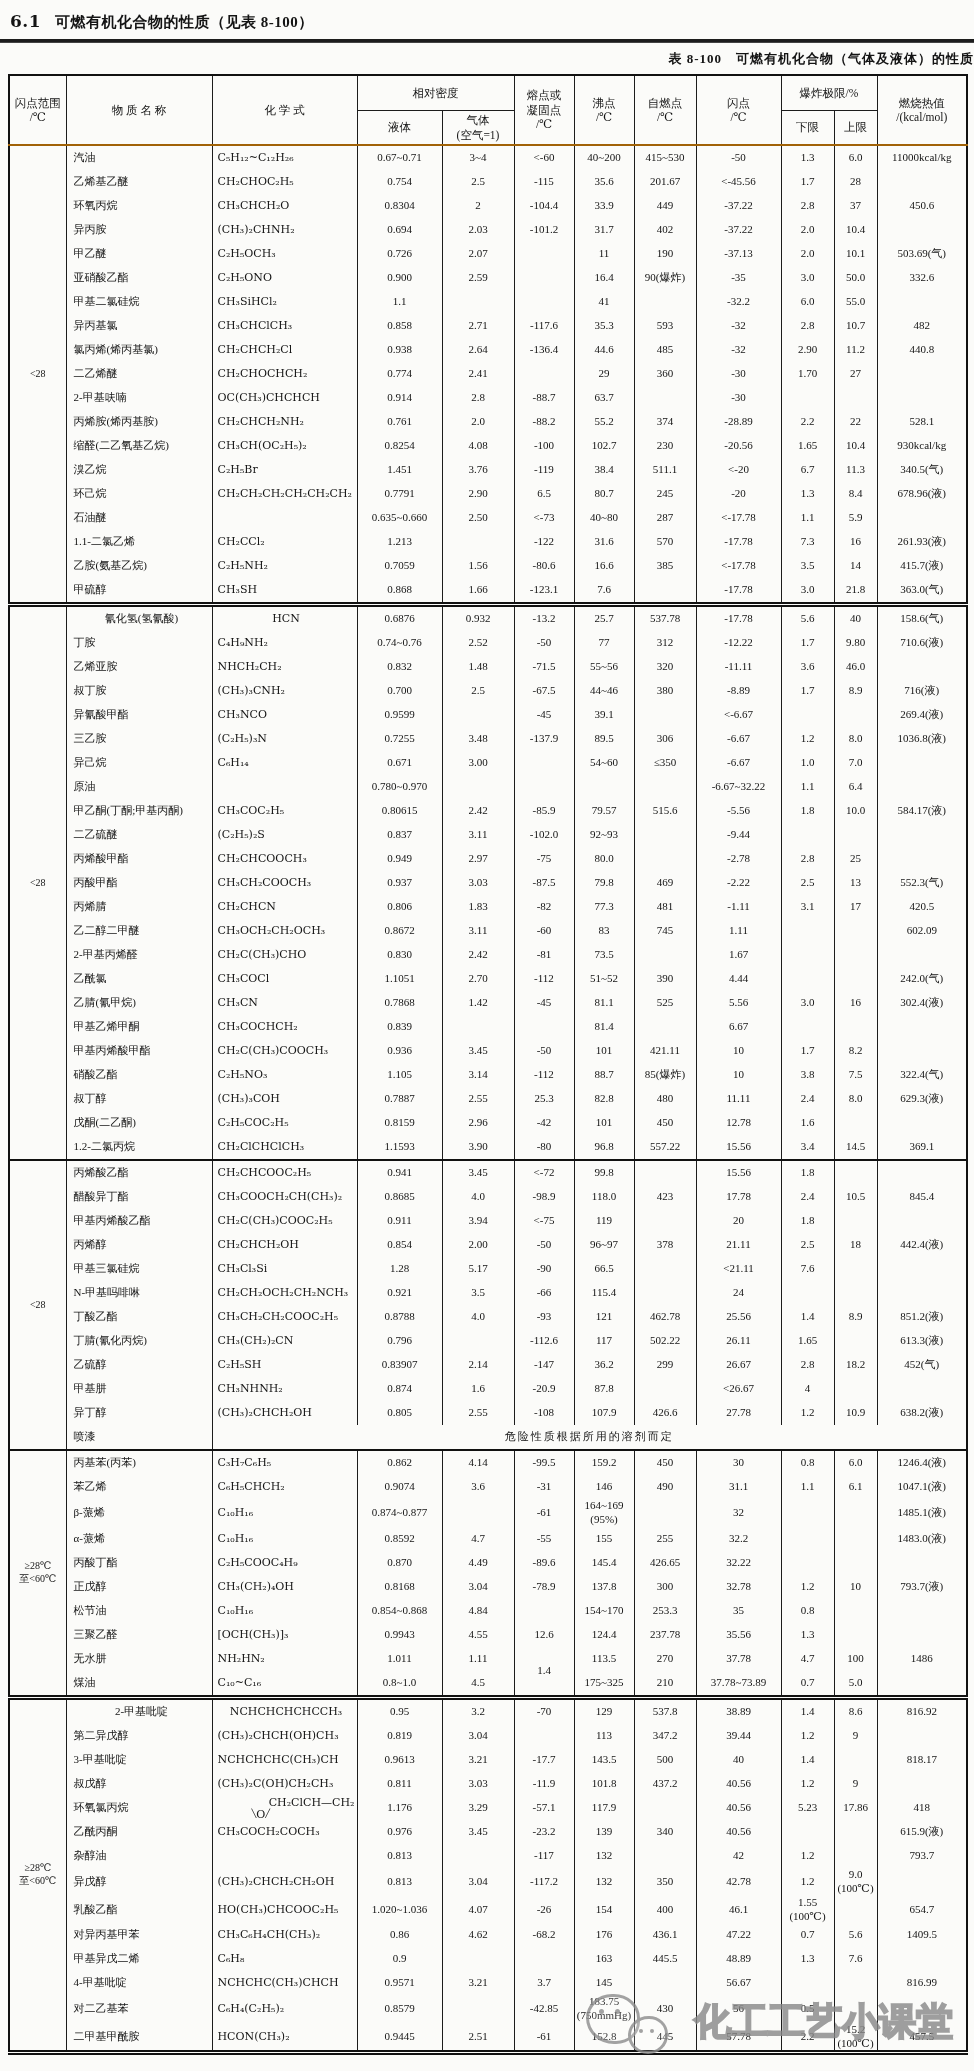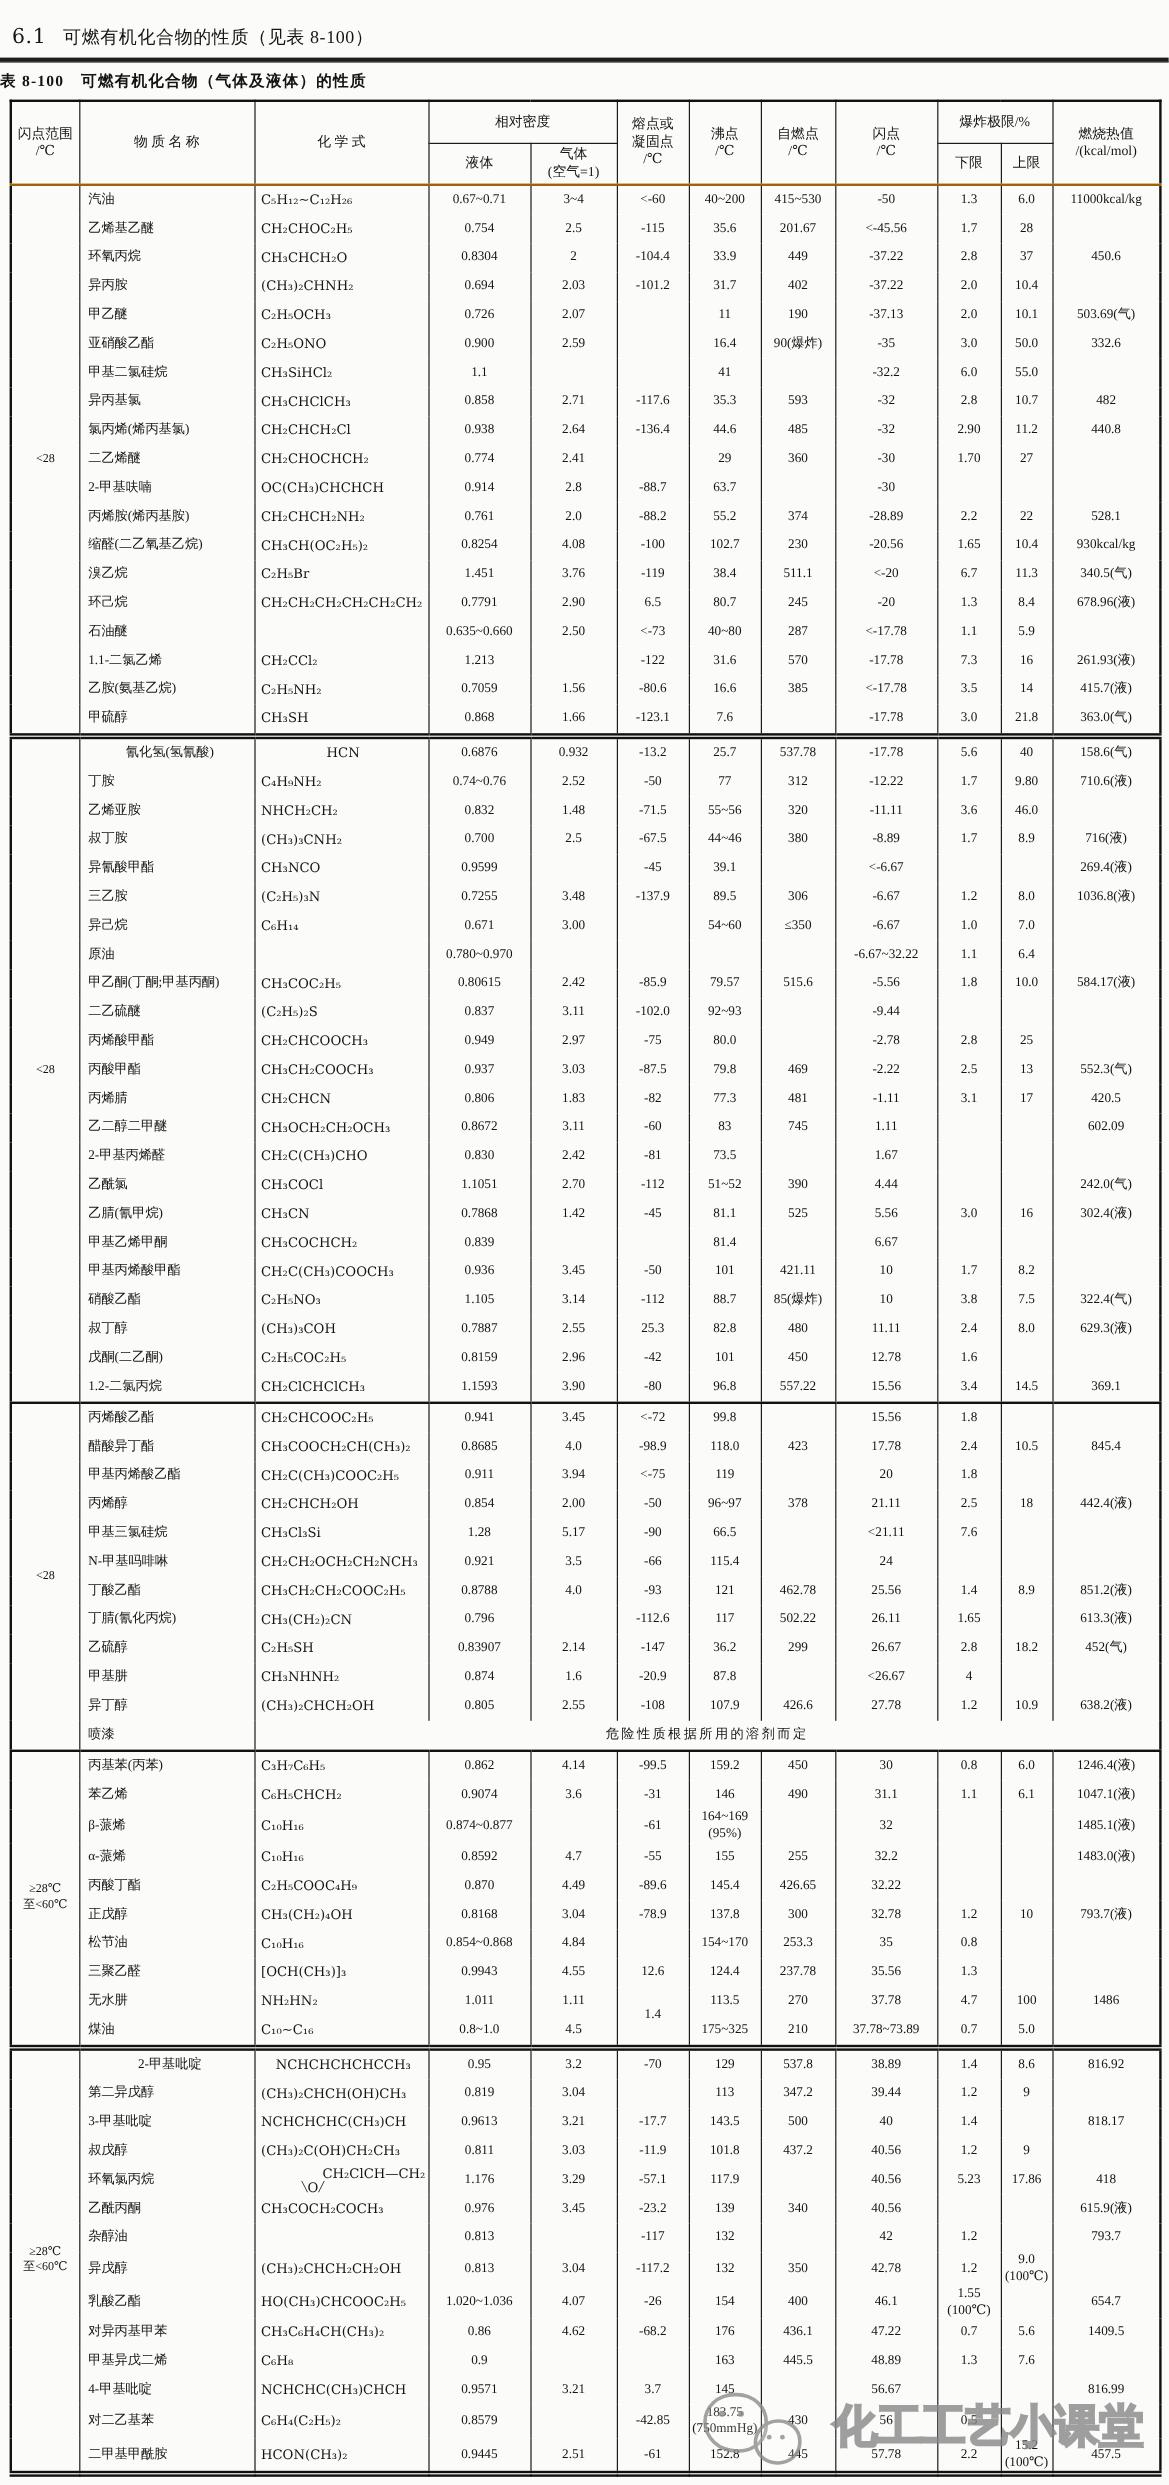--- a/index.html
+++ b/index.html
@@ -1,23 +1,23 @@
 <!DOCTYPE html>
 <html><head>
 <meta charset="utf-8">
 <style>
   html,body{margin:0;padding:0;}
   body{
     width:974px;height:2071px;position:relative;background:#fbfbf9;color:#141414;
     font-family:"Liberation Serif","DejaVu Serif",serif;overflow:hidden;
   }
-  .doc-title{margin:21px 0 0 10px;font-size:15px;font-weight:normal;letter-spacing:.5px;}
+  .doc-title{margin:11px 0 0 10px;font-size:15px;font-weight:bold;letter-spacing:.5px;}
   .doc-title .secno{font-size:17px;margin-right:14px;font-family:"DejaVu Serif",serif;}
   .top-rule{height:3px;background:#1d1d1d;margin:7px 0 0 0;border-bottom:1px solid #444;}
-  .table-title{text-align:left;font-size:13px;font-weight:bold;margin:7px 0 6px 0;letter-spacing:1px;}
+  .table-title{text-align:right;font-size:13px;font-weight:bold;margin:7px 0 6px 0;letter-spacing:1px;}
   table{border-collapse:collapse;table-layout:fixed;width:958px;margin-left:8px;}
   th,td{
     border:1px solid #1c1c1c;font-size:11px;text-align:center;vertical-align:middle;
     padding:0 2px;white-space:pre-line;overflow:hidden;line-height:1.25;
   }
   table{border:2px solid #111;}
   thead th{font-weight:normal;font-size:11.5px;background:#fbfbf9;}
   thead tr.h1 th{height:34px;}
   thead tr.h2 th{height:33px;}
   thead{border-bottom:2px solid #a16207;}

